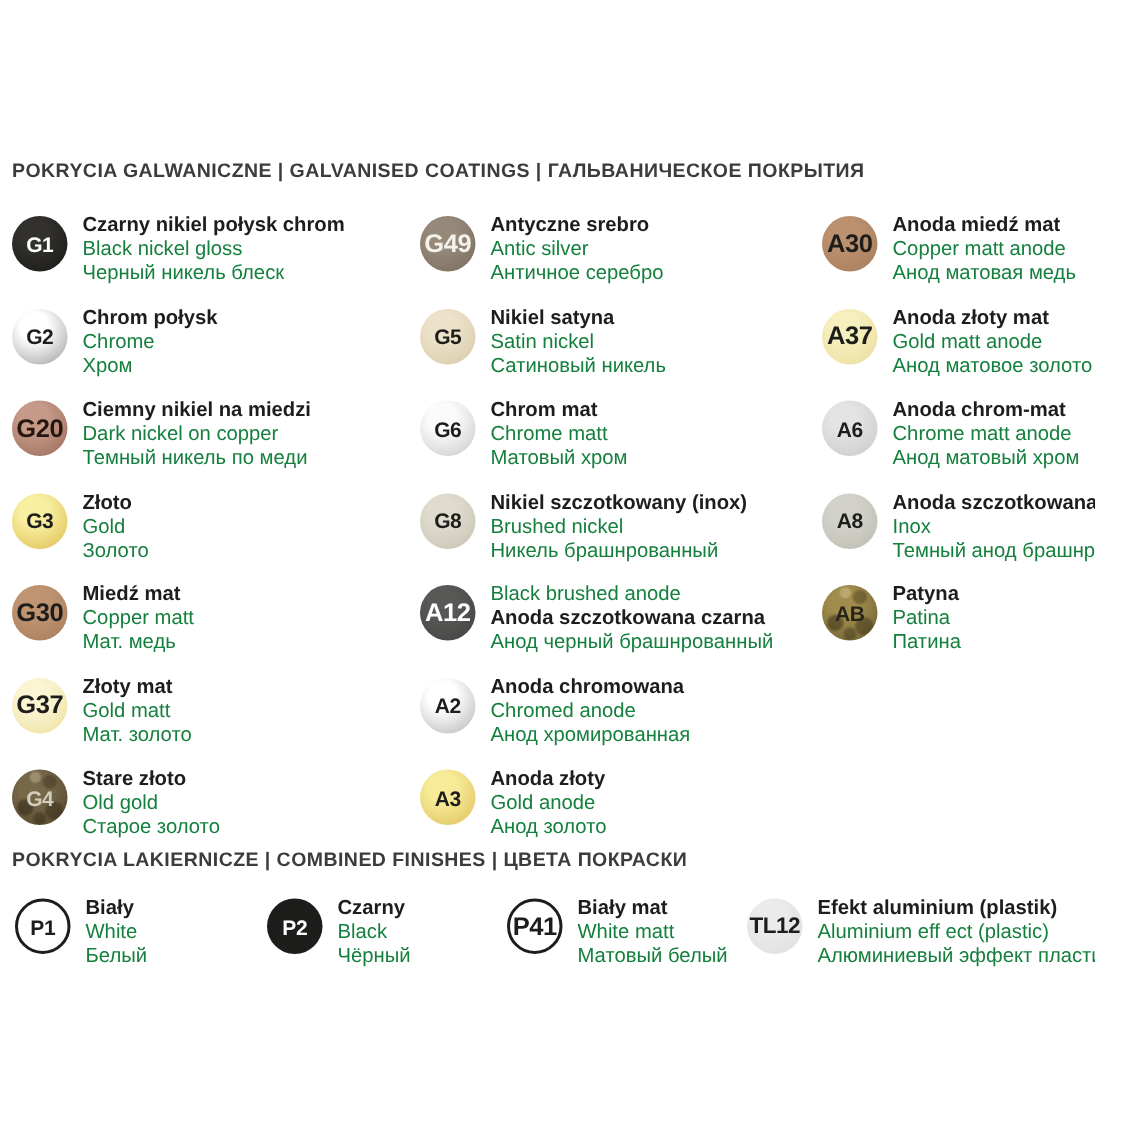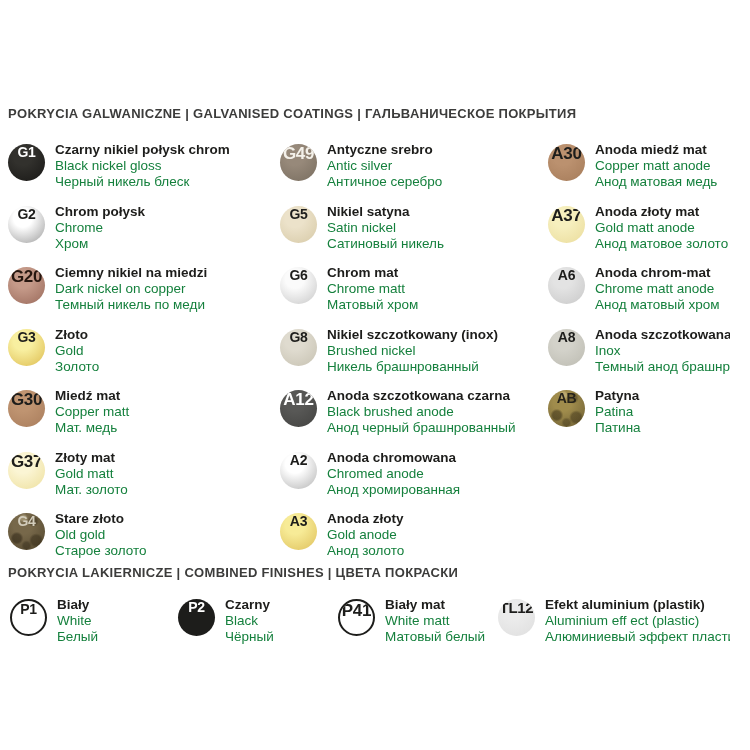--- a/index.html
+++ b/index.html
@@ -16,21 +16,21 @@
   .title-lacquered{top:565px;}
   .col{position:absolute;top:142px;}
   .col-0{left:8px;width:264px;}
   .col-1{left:280px;width:260px;}
   .col-2{left:548px;width:198px;}
   .item{
     display:flex;align-items:flex-start;margin-bottom:13.5px;
   }
   .swatch{
     box-sizing:border-box;flex:none;width:37px;height:37px;border-radius:50%;
-    display:flex;justify-content:center;
+    display:flex;align-items:center;justify-content:center;
     margin:2px 10px 0 0;font-weight:bold;position:relative;overflow:hidden;
   }
   .swatch .code{position:relative;z-index:2;letter-spacing:-0.3px;}
   .code-l .code{font-size:14px;}
   .code-m .code{font-size:17px;}
   .code-s .code{font-size:15px;}
   .swatch.mottled::after{
     content:"";position:absolute;inset:0;border-radius:50%;z-index:1;
     background:
       radial-gradient(circle at 24% 68%, rgba(20,14,4,.38) 0 11%, transparent 17%),
@@ -167,22 +167,22 @@
         <span class="line line-pl">Nikiel szczotkowany (inox)</span>
         <span class="line line-en">Brushed nickel</span>
         <span class="line line-ru">Никель брашнрованный</span>
       </span>
     </div>
       <div class="item">
       <span class="swatch code-m" style="background: radial-gradient(circle at 40% 32%, rgb(88, 88, 86) 0%, rgb(88, 88, 86) 28%, rgb(66, 66, 64) 100%); color: rgb(255, 255, 255);">
         <span class="code">A12</span>
       </span>
       <span class="lines">
+        <span class="line line-en">Black brushed anode</span>
         <span class="line line-pl">Anoda szczotkowana czarna</span>
-        <span class="line line-en">Black brushed anode</span>
         <span class="line line-ru">Анод черный брашнрованный</span>
       </span>
     </div>
       <div class="item">
       <span class="swatch code-l" style="background: radial-gradient(circle at 40% 32%, rgb(255, 255, 255) 0%, rgb(255, 255, 255) 28%, rgb(179, 179, 179) 100%); color: rgb(29, 29, 27);">
         <span class="code">A2</span>
       </span>
       <span class="lines">
         <span class="line line-pl">Anoda chromowana</span>
         <span class="line line-en">Chromed anode</span>

